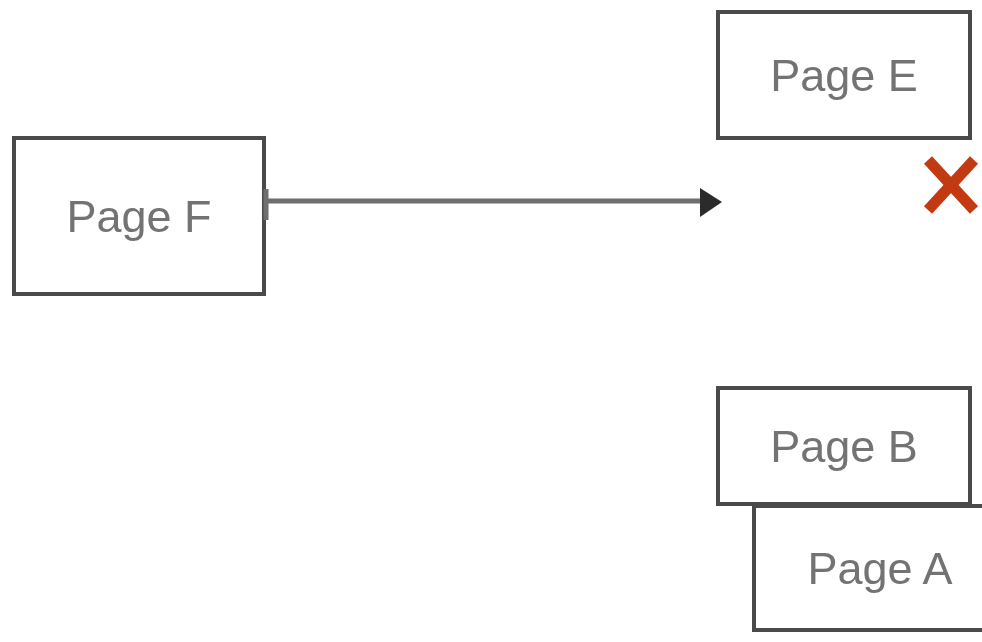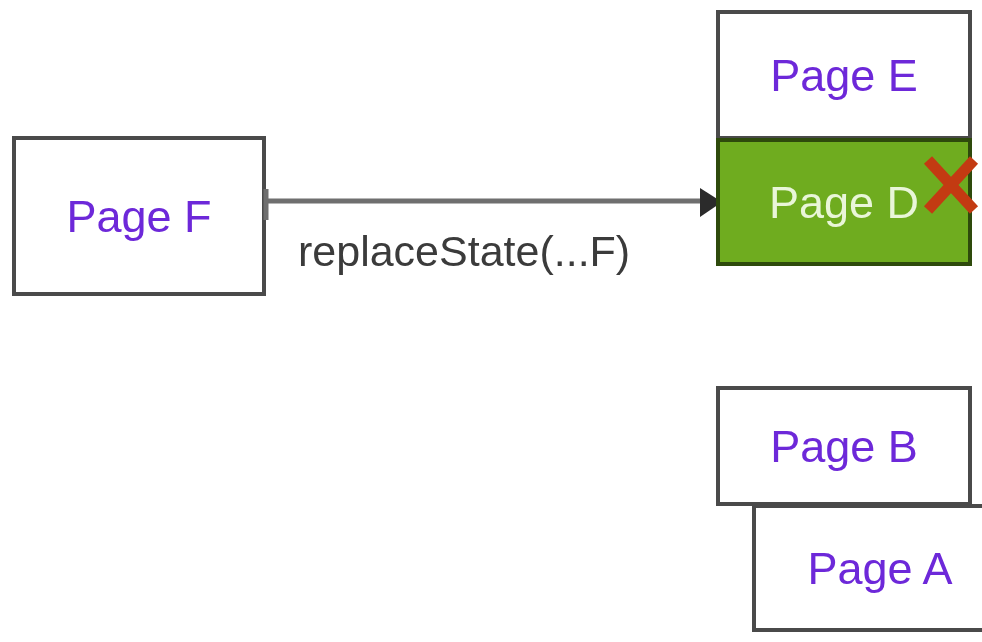--- a/index.html
+++ b/index.html
@@ -23,21 +23,21 @@
     background: #ffffff;
     border: 4px solid #4a4a4a;
     display: flex;
     align-items: center;
     justify-content: center;
   }
   .node-label {
     font-family: "Liberation Sans", sans-serif;
     font-size: 45px;
     line-height: 1;
-    color: #6d28d9;
+    color: #737373;
     letter-spacing: 0px;
     white-space: nowrap;
   }
 
   
   #source-box {
     left: 12px;
     top: 136px;
     width: 254px;
     height: 160px;
@@ -117,31 +117,27 @@
   <div class="node-box" id="source-box">
     <span class="node-label">Page F</span>
   </div>
 
   <svg id="arrow" viewBox="0 0 466 34" width="466" height="34">
     <line x1="6" y1="15" x2="442" y2="15" stroke="#6f6f6f" stroke-width="5"></line>
     <line x1="6" y1="3" x2="6" y2="52" stroke="#6f6f6f" stroke-width="5"></line>
     <polygon points="440,2 462,16 440,31" fill="#2b2b2b"></polygon>
   </svg>
 
-  <div id="arrow-label">replaceState(...F)</div>
 
   <div id="stack">
 
     <div class="stack-row" id="row-e">
       <span class="node-label">Page E</span>
     </div>
 
-    <div class="stack-row highlight" id="row-d">
-      <span class="node-label">Page D</span>
-    </div>
 
 
     <div class="stack-row" id="row-b">
       <span class="node-label">Page B</span>
     </div>
 
     <div class="stack-row" id="row-a">
       <span class="node-label">Page A</span>
     </div>
 

